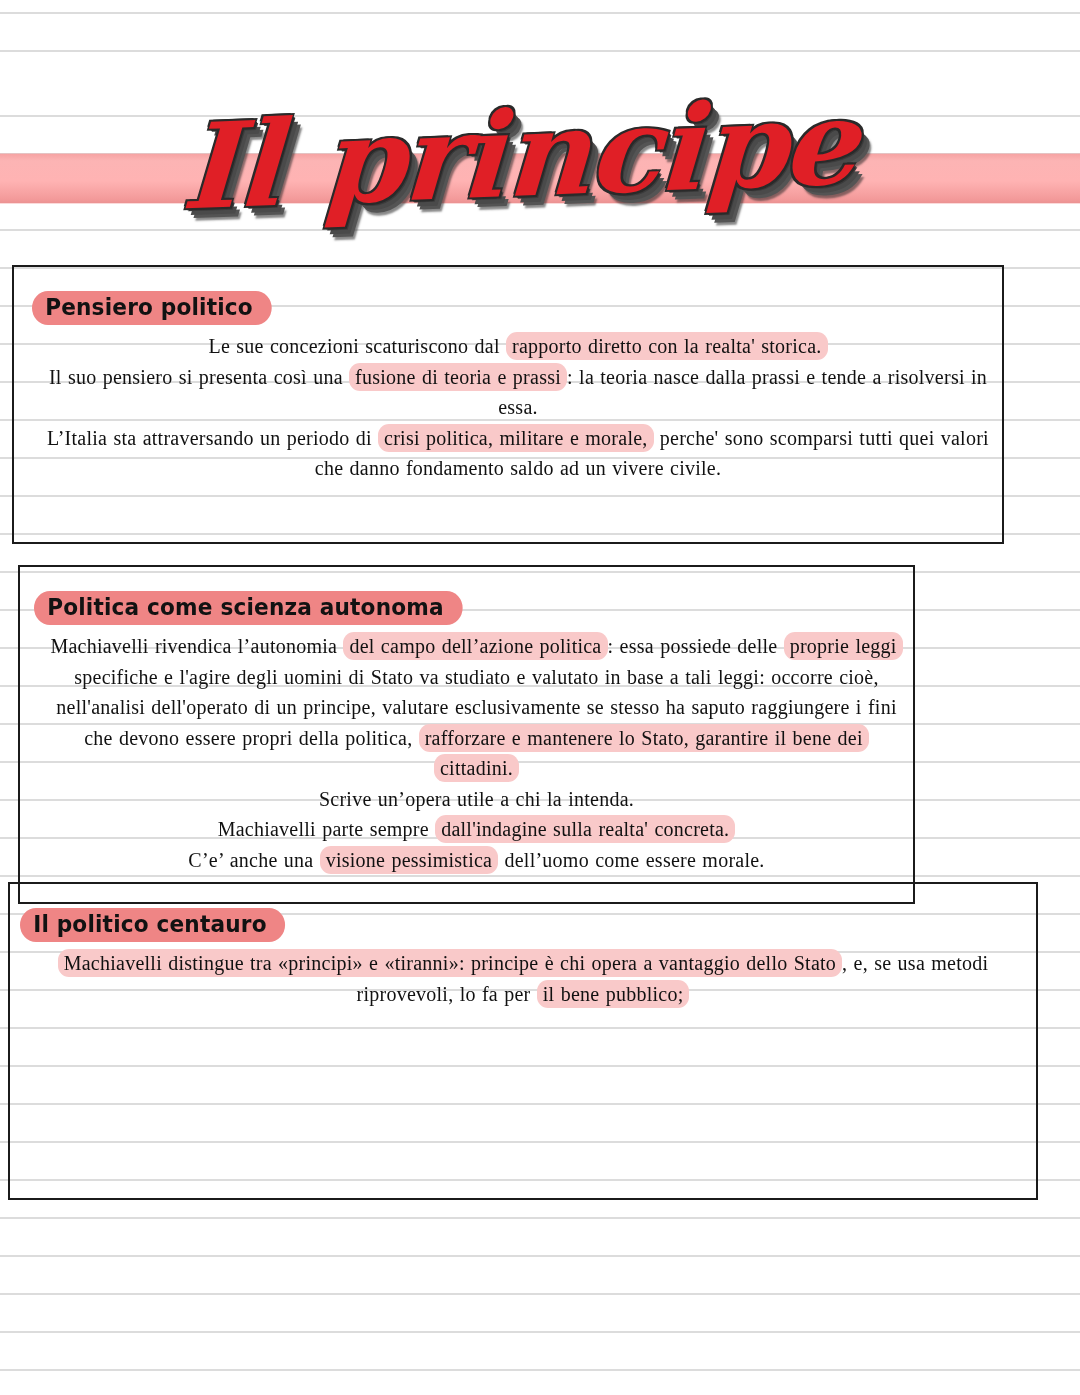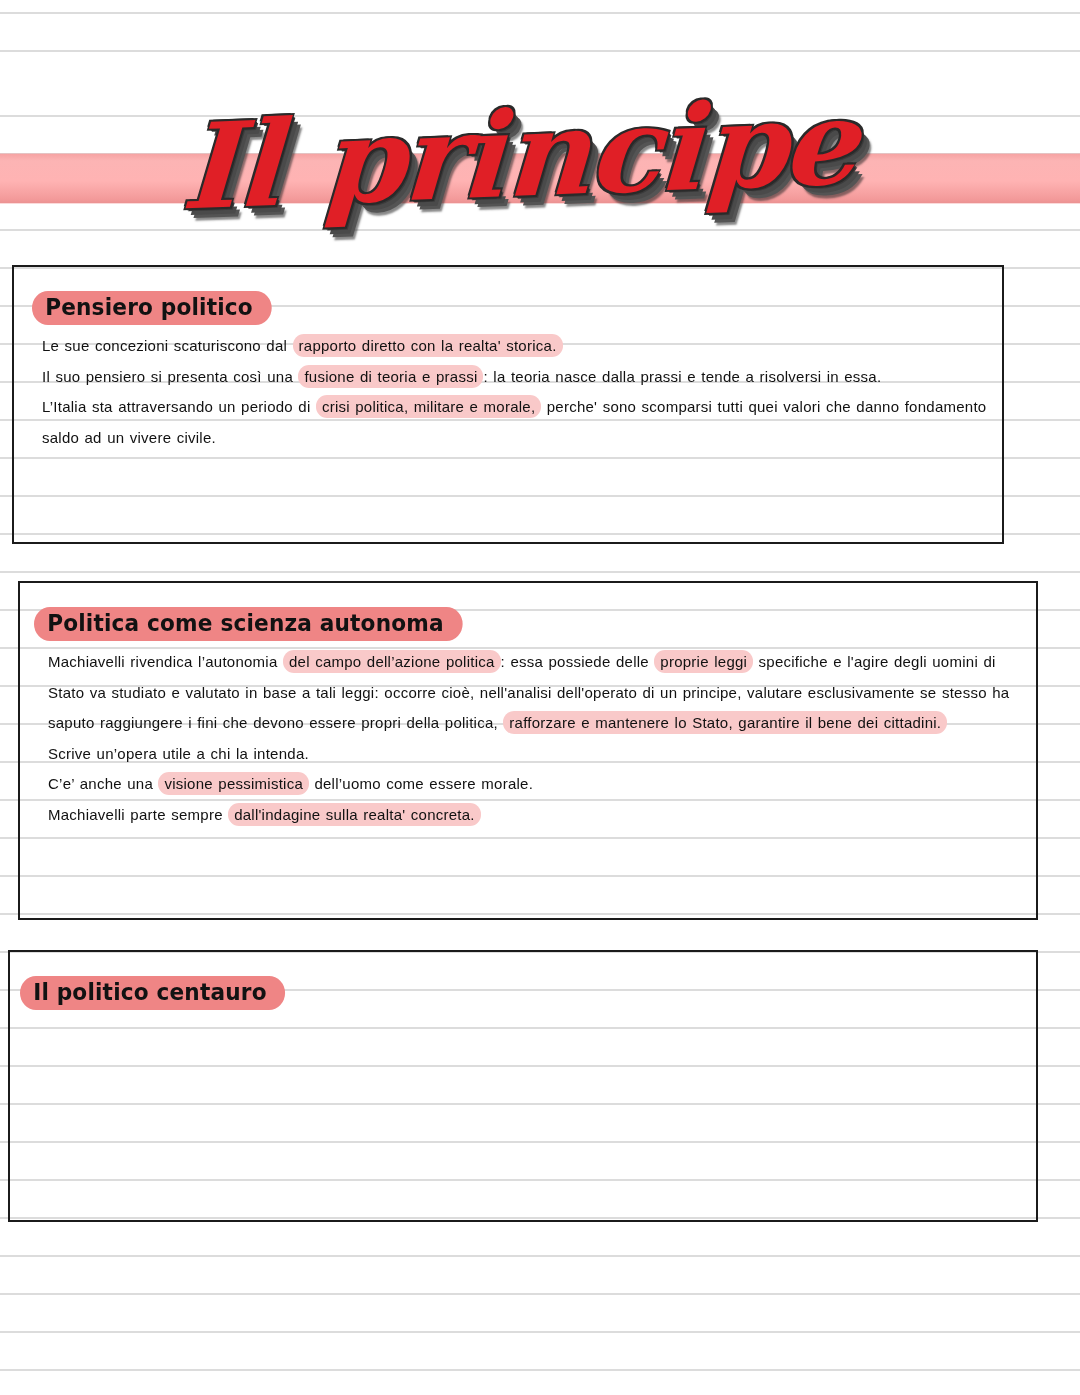--- a/index.html
+++ b/index.html
@@ -80,22 +80,22 @@
   }
 
   
   .note-box {
     position: absolute;
     box-sizing: border-box;
     border: 2px solid #1b1b1b;
     background: transparent;
   }
   #box-1 { left: 12px;  top: 265px;  width: 992px;  height: 279px; }
-  #box-2 { left: 18px;  top: 565px;  width: 1020px; height: 339px; margin-top: 16px; }
-  #box-3 { left: 8px;   top: 950px;  width: 1030px; height: 272px; }
+  #box-2 { left: 18px;  top: 565px;  width: 897px; height: 339px; }
+  #box-3 { left: 8px;   top: 882px;  width: 1030px; height: 318px; }
 
   .box-inner {
     position: relative;
     padding: 24px 8px 6px 14px;
   }
   #box-3 .box-inner { padding-left: 10px; }
 
   
   .heading-pill {
     display: inline-block;
@@ -111,26 +111,27 @@
     transform: scaleX(.94);
     transform-origin: left center;
     margin-bottom: 6px;
   }
   #box-1 .heading-pill { margin-left: 4px; }
   #box-2 .heading-pill { margin-left: 0px; }
   #box-3 .heading-pill { margin-left: 0px; }
 
   
   .body-text {
-    font-family: Liberation Sans, sans-serif;
-    font-size: 15px;
+    font-family: Liberation Serif, serif;
+    font-size: 20px;
     line-height: 30.5px;
     color: #111111;
     letter-spacing: .25px;
     word-spacing: 1px;
+    text-align: center;
   }
   #box-1 .body-text { padding-left: 14px; }
   #box-2 .body-text { padding-left: 14px; }
   #box-3 .body-text { padding-left: 4px; }
 
   .body-text p {
     margin: 0;
   }
 
   
@@ -166,27 +167,28 @@
         </div>
     </div>
   </div>
 
   <div class="note-box" id="box-2">
     <div class="box-inner">
       <div class="heading-pill">Politica come scienza autonoma</div>
       <div class="body-text">
           <p><span>Machiavelli rivendica l’autonomia </span><mark class="hl">del campo dell’azione politica</mark><span>: essa possiede delle </span><mark class="hl">proprie leggi</mark><span> specifiche e l'agire degli uomini di Stato va studiato e valutato in base a tali leggi: occorre cioè, nell'analisi dell'operato di un principe, valutare esclusivamente se stesso ha saputo raggiungere i fini che devono essere propri della politica, </span><mark class="hl">rafforzare e mantenere lo Stato, garantire il bene dei cittadini.</mark></p>
           <p><span>Scrive un’opera utile a chi la intenda.</span></p>
+          <p><span>Machiavelli parte sempre </span><mark class="hl">dall'indagine sulla realta' concreta.</mark></p>
           <p><span>C’e’ anche una </span><mark class="hl">visione pessimistica</mark><span> dell’uomo come essere morale.</span></p>
-          <p><span>Machiavelli parte sempre </span><mark class="hl">dall'indagine sulla realta' concreta.</mark></p>
         </div>
     </div>
   </div>
 
   <div class="note-box" id="box-3">
     <div class="box-inner">
       <div class="heading-pill">Il politico centauro</div>
       <div class="body-text">
+          <p><mark class="hl">Machiavelli distingue tra «principi» e «tiranni»: principe è chi opera a vantaggio dello Stato</mark><span>, e, se usa metodi riprovevoli, lo fa per </span><mark class="hl">il bene pubblico;</mark></p>
         </div>
     </div>
   </div>
 
 </div>
 
 </body></html>

